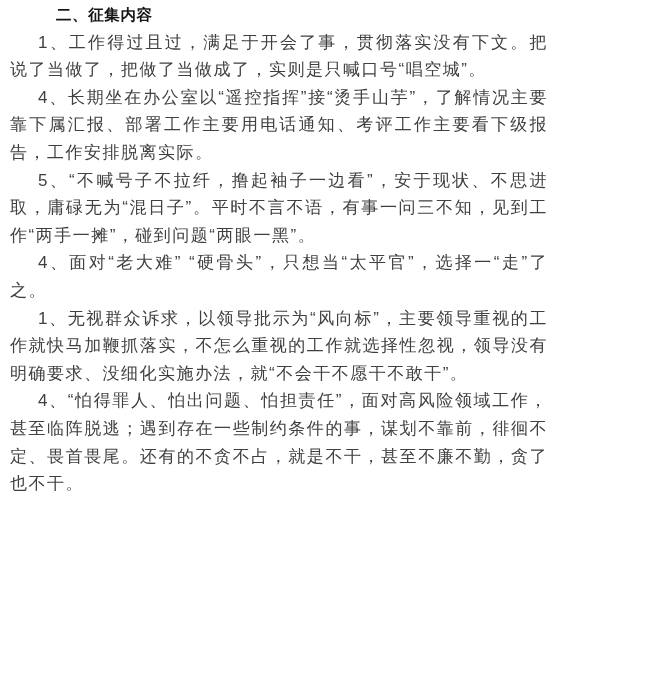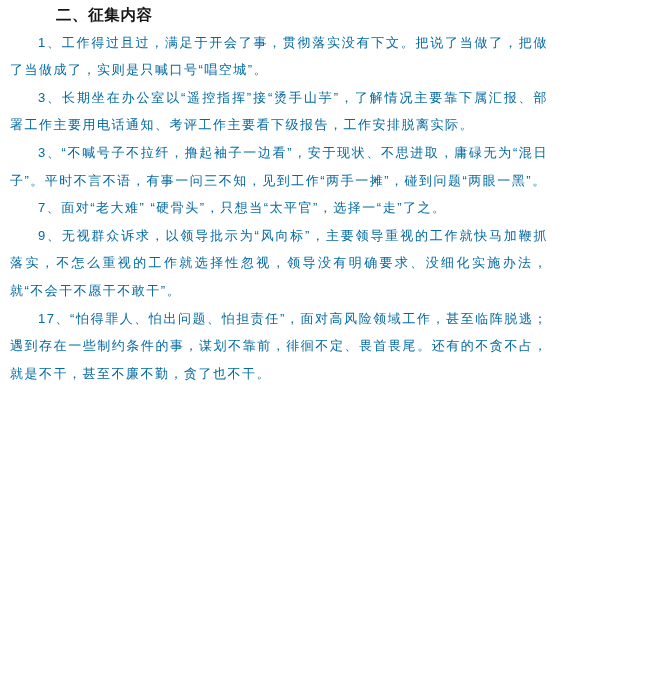--- a/index.html
+++ b/index.html
@@ -25,35 +25,35 @@
     font-size: 15.5px;
     font-weight: 700;
     color: #161616;
     line-height: 27.6px;
     text-indent: 46px;
     letter-spacing: 0.6px;
     text-align: left;
   }
   .para {
     margin: 0;
-    font-size: 13px;
+    font-size: 17px;
     font-weight: 400;
-    color: #0369a1;
+    color: #404040;
     line-height: 27.6px;
     letter-spacing: 1.5px;
     text-indent: 28px;
     text-align: justify;
     text-justify: inter-ideograph;
     word-break: break-all;
   }
 </style>
 </head>
 <body>
 
 <div class="page">
   <h2 class="heading">二、征集内容</h2>
   <p class="para">1、工作得过且过，满足于开会了事，贯彻落实没有下文。把说了当做了，把做了当做成了，实则是只喊口号“唱空城”。</p>
-  <p class="para">3、长期坐在办公室以“遥控指挥”接“烫手山芋”，了解情况主要靠下属汇报、部署工作主要用电话通知、考评工作主要看下级报告，工作安排脱离实际。</p>
-  <p class="para">3、“不喊号子不拉纤，撸起袖子一边看”，安于现状、不思进取，庸碌无为“混日子”。平时不言不语，有事一问三不知，见到工作“两手一摊”，碰到问题“两眼一黑”。</p>
-  <p class="para">7、面对“老大难” “硬骨头”，只想当“太平官”，选择一“走”了之。</p>
-  <p class="para">9、无视群众诉求，以领导批示为“风向标”，主要领导重视的工作就快马加鞭抓落实，不怎么重视的工作就选择性忽视，领导没有明确要求、没细化实施办法，就“不会干不愿干不敢干”。</p>
-  <p class="para">17、“怕得罪人、怕出问题、怕担责任”，面对高风险领域工作，甚至临阵脱逃；遇到存在一些制约条件的事，谋划不靠前，徘徊不定、畏首畏尾。还有的不贪不占，就是不干，甚至不廉不勤，贪了也不干。</p>
+  <p class="para">4、长期坐在办公室以“遥控指挥”接“烫手山芋”，了解情况主要靠下属汇报、部署工作主要用电话通知、考评工作主要看下级报告，工作安排脱离实际。</p>
+  <p class="para">5、“不喊号子不拉纤，撸起袖子一边看”，安于现状、不思进取，庸碌无为“混日子”。平时不言不语，有事一问三不知，见到工作“两手一摊”，碰到问题“两眼一黑”。</p>
+  <p class="para">4、面对“老大难” “硬骨头”，只想当“太平官”，选择一“走”了之。</p>
+  <p class="para">1、无视群众诉求，以领导批示为“风向标”，主要领导重视的工作就快马加鞭抓落实，不怎么重视的工作就选择性忽视，领导没有明确要求、没细化实施办法，就“不会干不愿干不敢干”。</p>
+  <p class="para">4、“怕得罪人、怕出问题、怕担责任”，面对高风险领域工作，甚至临阵脱逃；遇到存在一些制约条件的事，谋划不靠前，徘徊不定、畏首畏尾。还有的不贪不占，就是不干，甚至不廉不勤，贪了也不干。</p>
 </div>
 
 </body></html>

